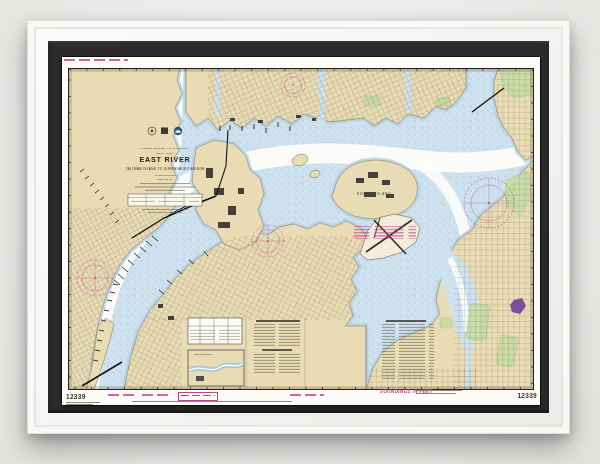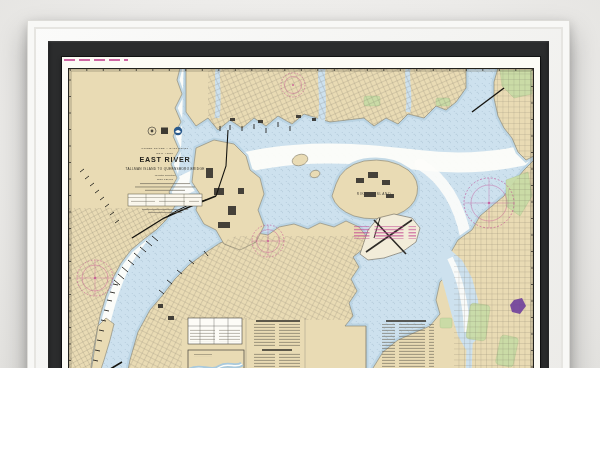--- a/index.html
+++ b/index.html
@@ -1,17 +1,17 @@
 <!DOCTYPE html>
 <html><head>
 <meta charset="utf-8">
 <style>
   html,body{margin:0;padding:0;}
   .scene{
-    position:relative;width:600px;height:368px;overflow:hidden;
+    position:relative;width:600px;height:464px;overflow:hidden;
     background:radial-gradient(ellipse at 50% 38%, #f3f2f0 0%, #ecebe9 55%, #e3e2df 100%);
     font-family:"Liberation Sans", sans-serif;
   }
   .frame{
     position:absolute;left:27px;top:20px;width:543px;height:414px;
     background:linear-gradient(135deg,#fbfbfa 0%,#f4f4f2 45%,#ebeae7 100%);
     box-shadow:0 14px 26px rgba(0,0,0,.30),0 4px 10px rgba(0,0,0,.18),
                inset 0 0 0 1px #dddcd8, inset 0 0 0 7px #f8f8f6, inset 0 0 0 9px #e6e5e1;
   }
   .mat{

